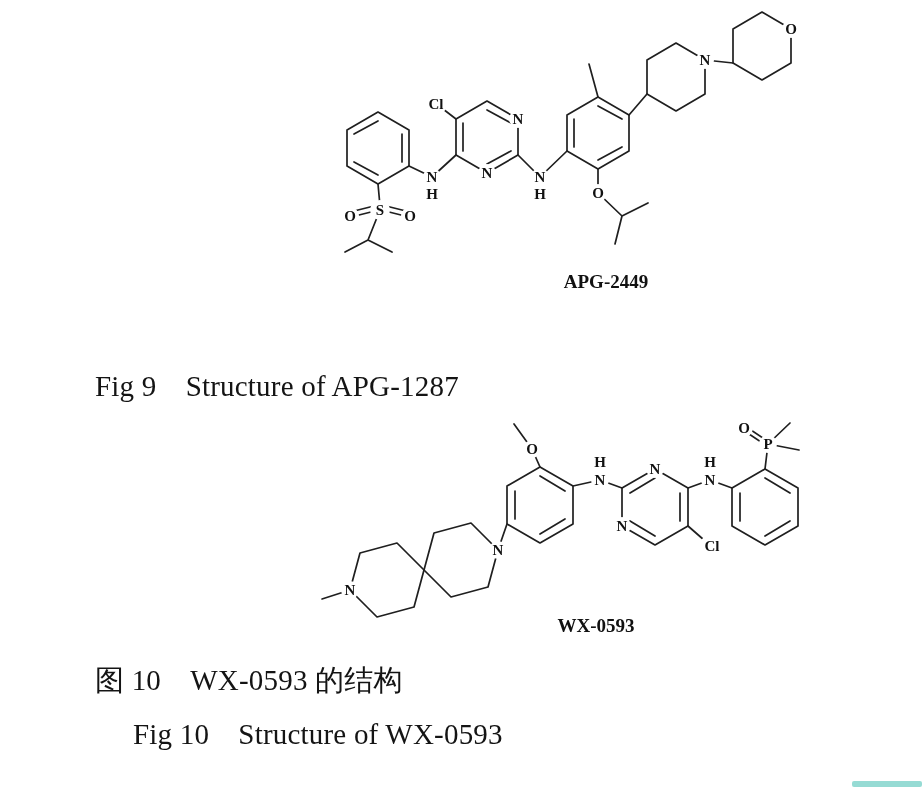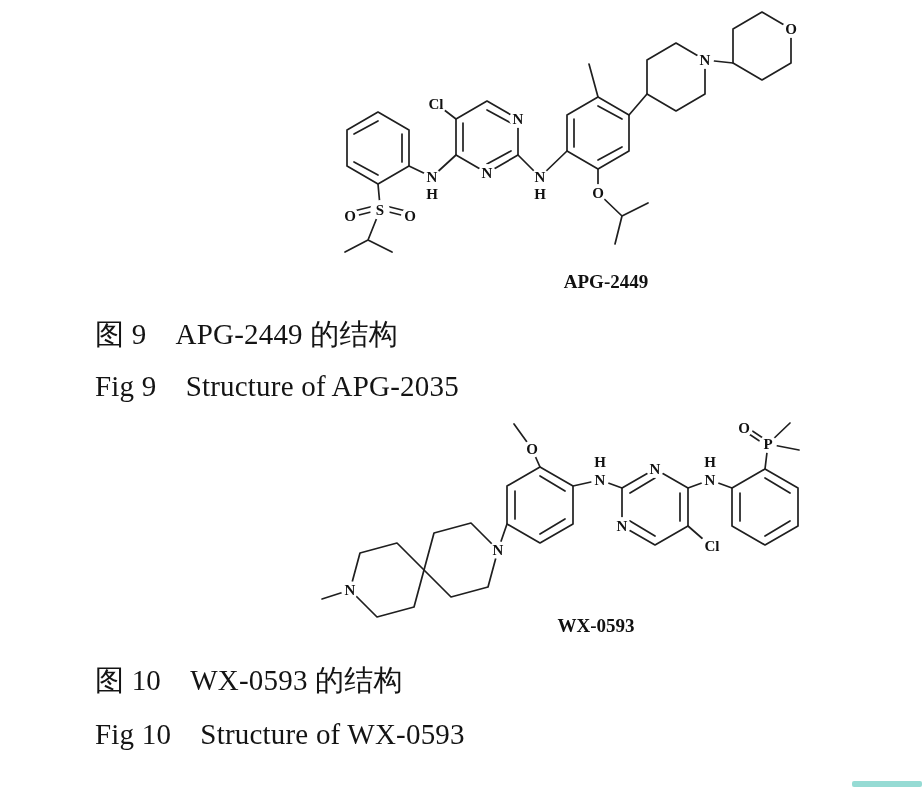--- a/index.html
+++ b/index.html
@@ -20,21 +20,21 @@
     font-family:"Liberation Serif","DejaVu Serif",serif;
     font-weight:700; font-size:19px; fill:#111; text-anchor:middle;
   }
   .caption {
     position:absolute; left:95px; font-size:29px; color:#141414;
     white-space:pre; letter-spacing:.2px; line-height:1.05;
   }
   .caption-zh9  { top:319px; }
   .caption-en9  { top:371px; }
   .caption-zh10 { top:665px;text-align:center; }
-  .caption-en10 { top:719px; }
+  .caption-en10 { top:719px;margin-left:38px; }
   .corner-artifact {
     position:absolute; right:2px; bottom:1px; width:70px; height:6px;
     background:#3fbdb0; opacity:.55; border-radius:2px;
   }
 </style>
 </head>
 <body>
 
 <div class="page">
 
@@ -158,19 +158,18 @@
         <text class="atom" x="710" y="462">H</text>
         <text class="atom" x="710" y="480">N</text>
         <text class="atom" x="744" y="428">O</text>
         <text class="atom" x="768" y="444">P</text>
       </g>
 
       <text class="compound" x="596" y="632">WX-0593</text>
     </g>
   </svg>
 
-  <div class="caption caption-zh9">图 9　APG-2449 的结构</div>
-  <div class="caption caption-en9">Fig 9　Structure of APG-2035</div>
+  <div class="caption caption-en9">Fig 9　Structure of APG-1287</div>
   <div class="caption caption-zh10">图 10　WX-0593 的结构</div>
   <div class="caption caption-en10">Fig 10　Structure of WX-0593</div>
 
   <div class="corner-artifact"></div>
 </div>
 
 </body></html>

